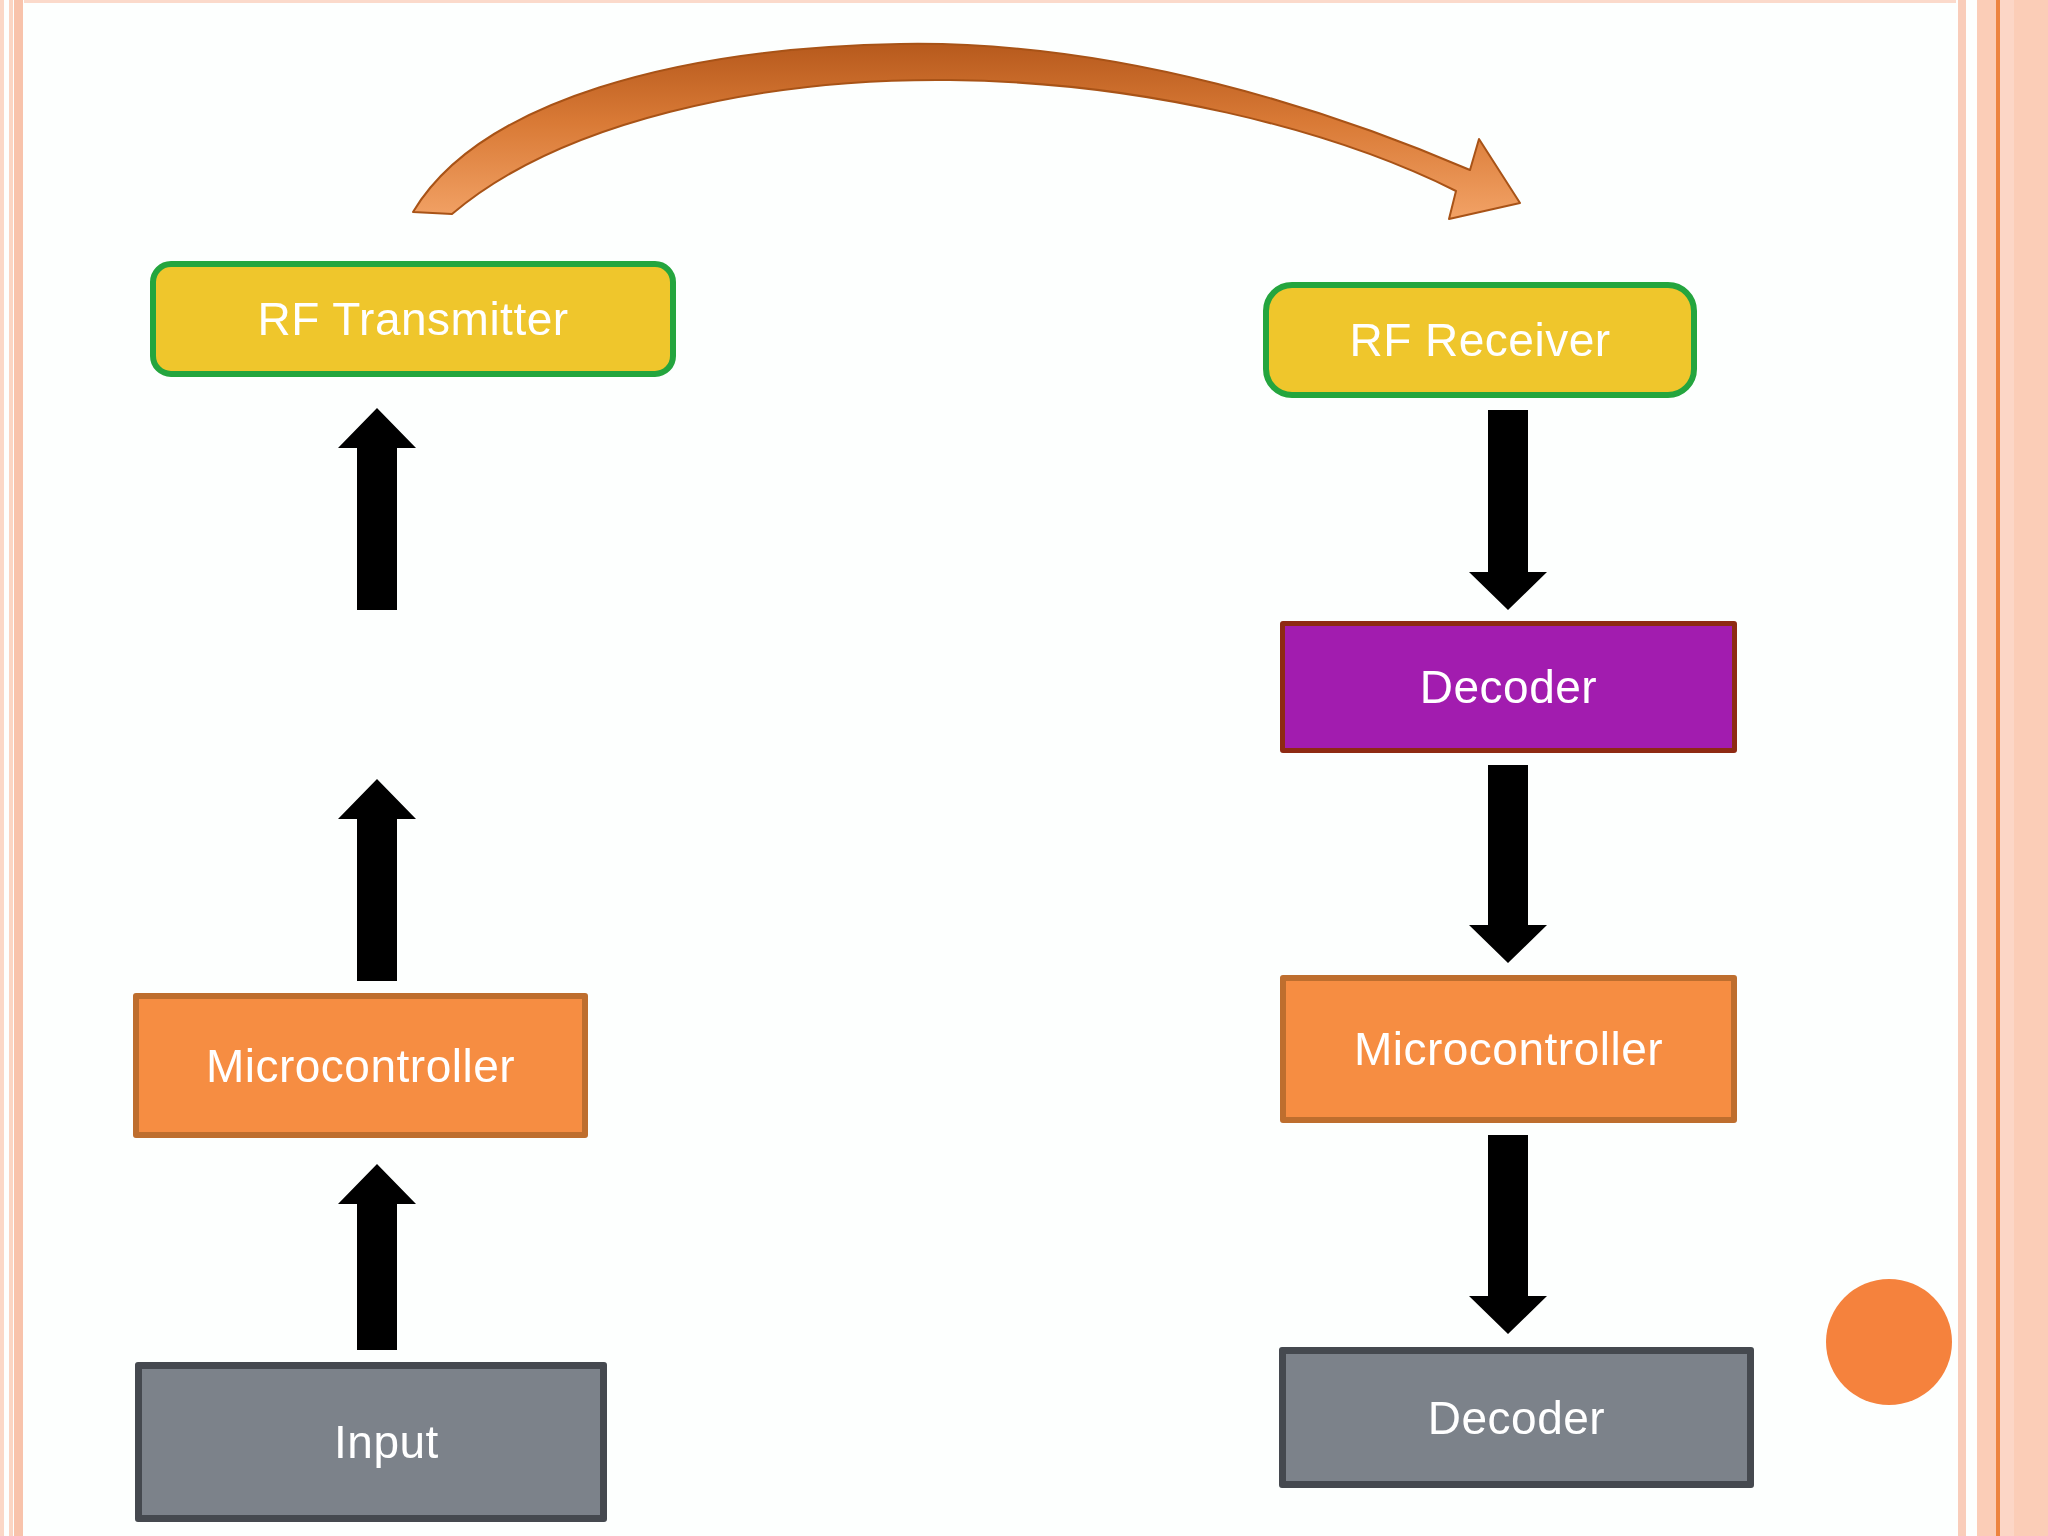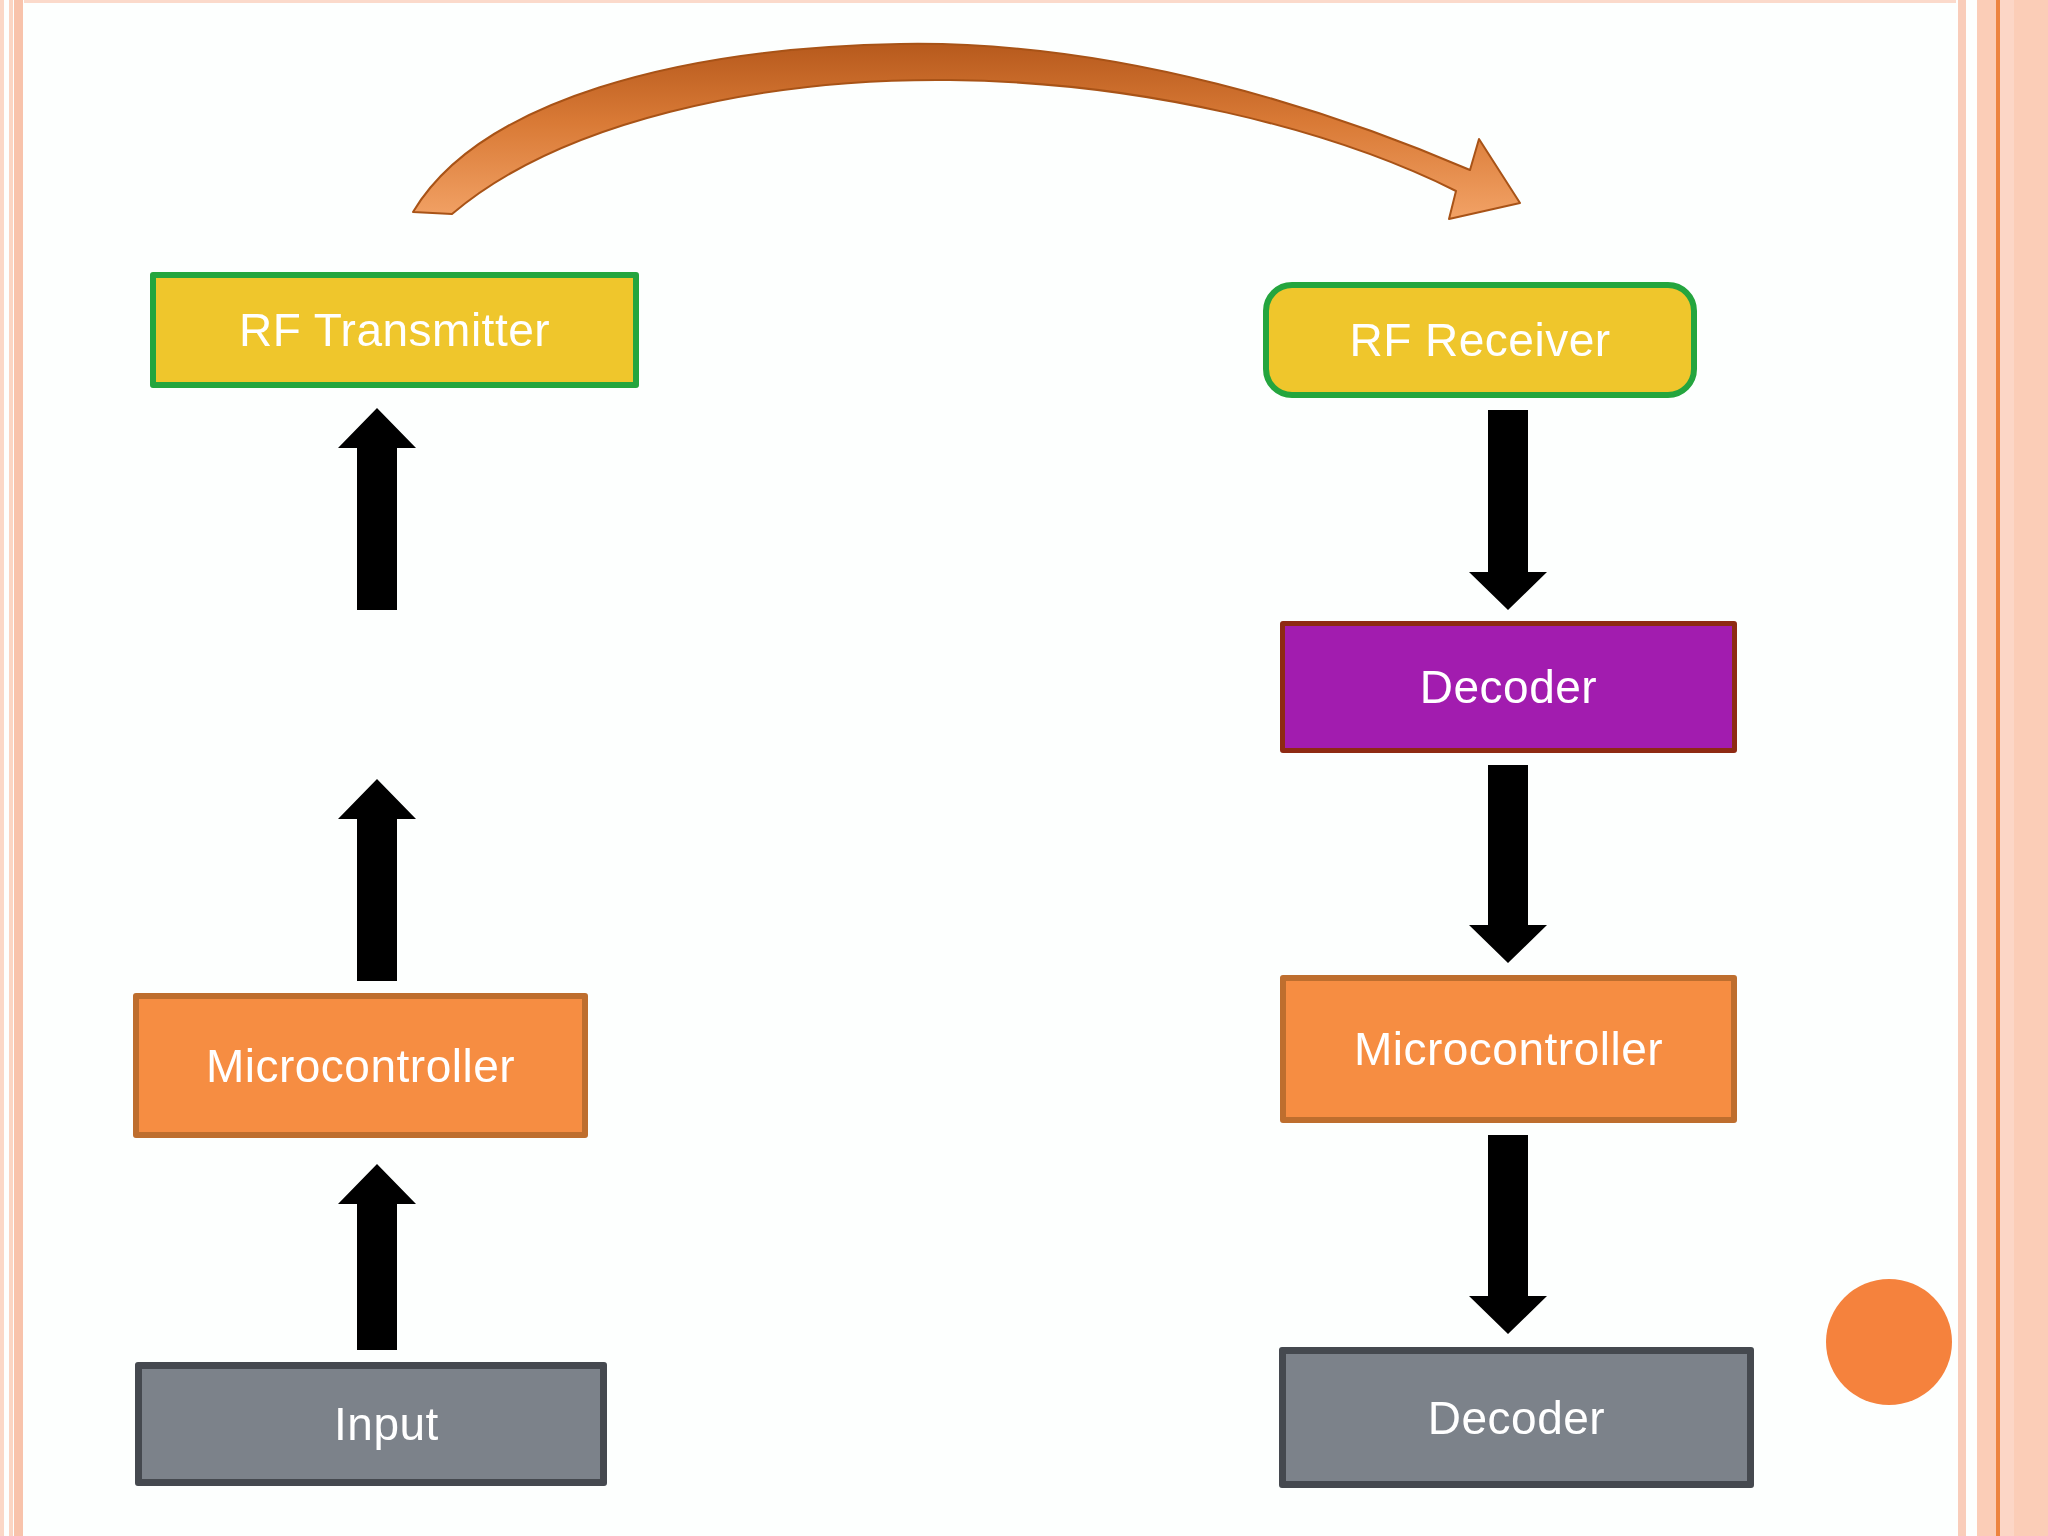--- a/index.html
+++ b/index.html
@@ -26,24 +26,24 @@
   
   .arrow-layer { position:absolute; left:0; top:0; width:2048px; height:1536px; }
 
   
   .box {
     position:absolute; box-sizing:border-box;
     display:flex; align-items:center; justify-content:center;
     color:#ffffff; font-size:46px; letter-spacing:0.5px;
     border:6px solid transparent; border-radius:3px;
   }
-  #box-rf-transmitter { left:150px;  top:272px;  width:489px; height:116px; }
+  #box-rf-transmitter { left:150px;  top:261px;  width:526px; height:116px;border-radius:21px; }
   #box-encoder        { left:135px;  top:622px;  width:453px; height:131px; border-width:5px; }
   #box-mcu-left       { left:133px;  top:993px;  width:455px; height:145px; }
-  #box-input          { left:135px;  top:1362px; width:472px; height:124px; border-width:7px;padding-left:31px; }
+  #box-input          { left:135px;  top:1362px; width:472px; height:160px; border-width:7px;padding-left:31px; }
   #box-rf-receiver    { left:1263px; top:282px;  width:434px; height:116px;border-radius:29px; }
   #box-decoder        { left:1280px; top:621px;  width:457px; height:132px; border-width:5px; }
   #box-mcu-right      { left:1280px; top:975px;  width:457px; height:148px; }
   #box-output         { left:1279px; top:1347px; width:475px; height:141px; border-width:7px; }
 </style>
 </head>
 <body>
 
 <div class="slide">
 

